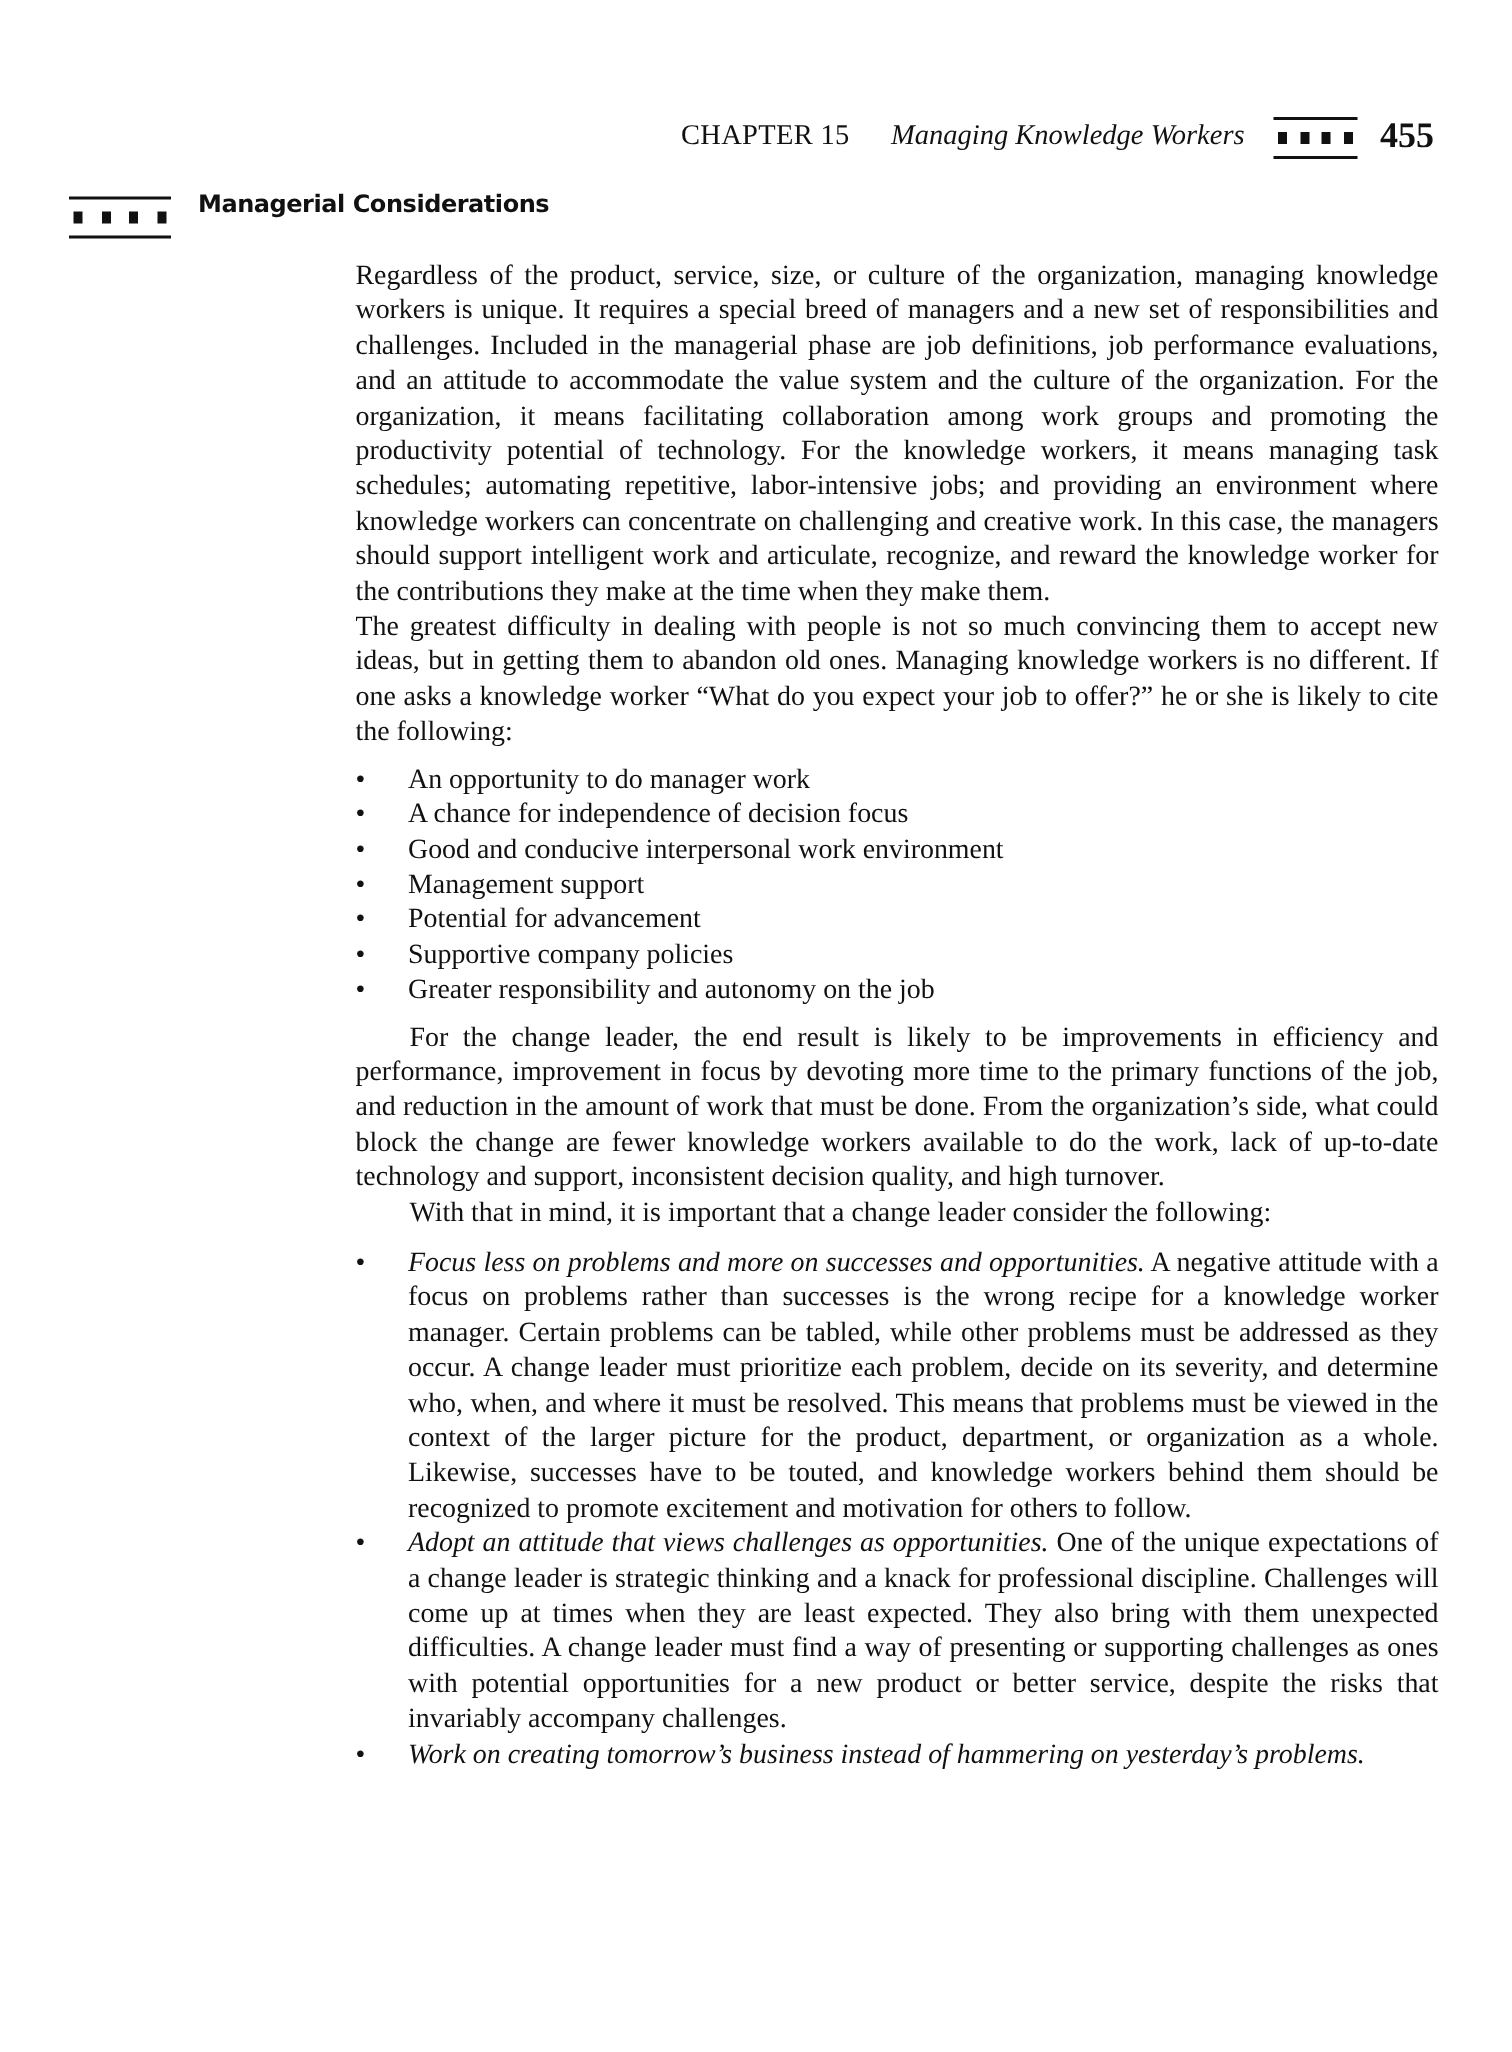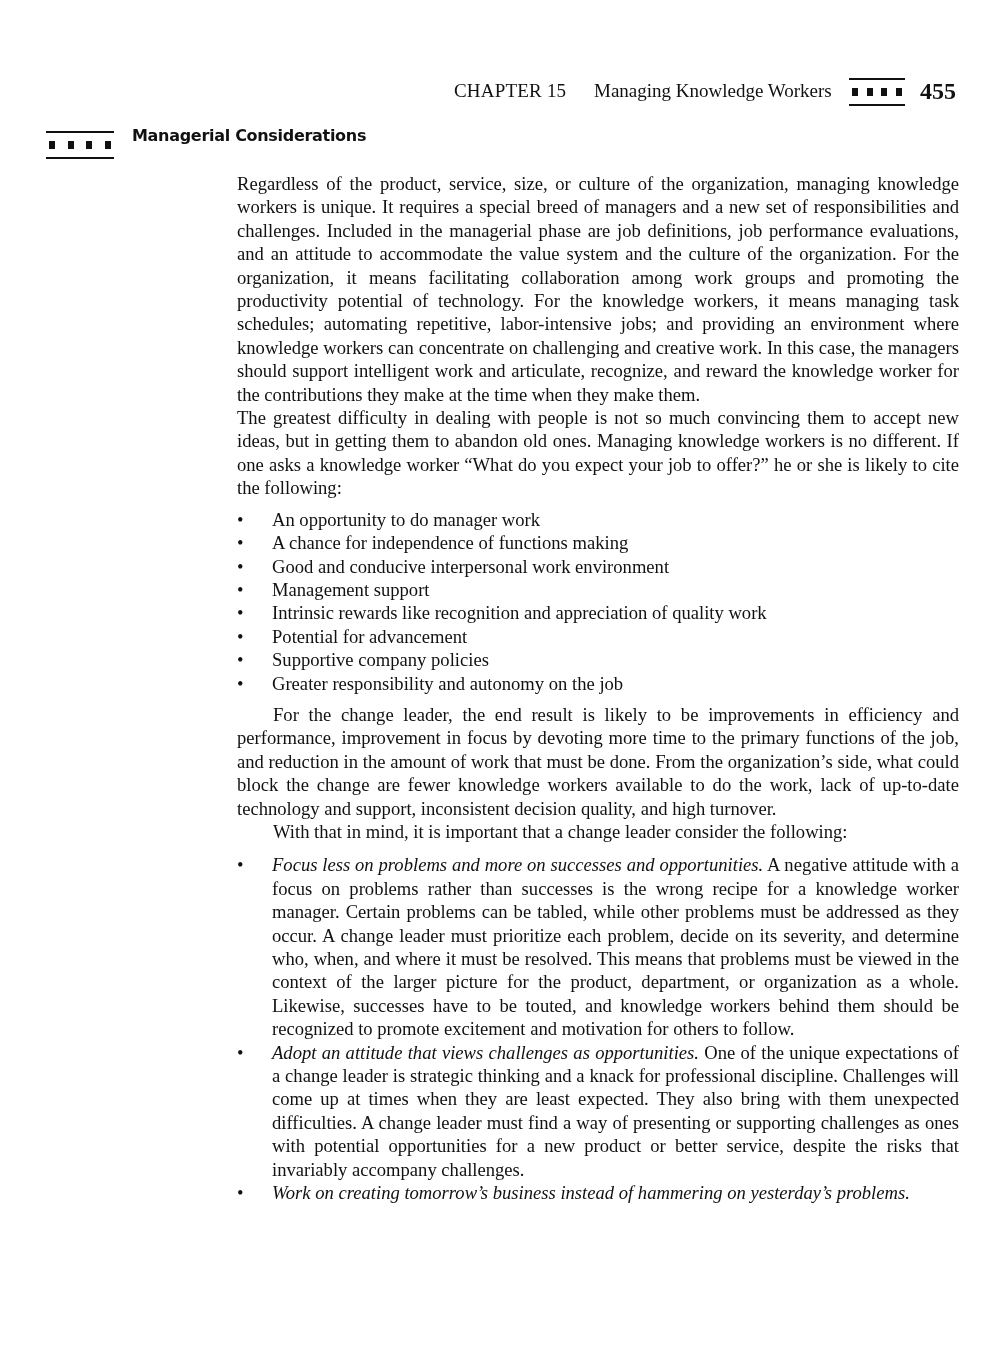--- a/index.html
+++ b/index.html
@@ -2,21 +2,21 @@
 <html><head>
   <meta charset="utf-8">
   <style>
     html, body { margin: 0; padding: 0; background: #ffffff; }
     body { width: 1008px; height: 1368px; position: relative; overflow: hidden; color: #111; }
     .page { position: absolute; left: 0; top: 0; width: 1008px; height: 1368px; }
 
     .running-head { position: absolute; top: 78px; left: 454px; width: 510px; height: 34px;
       font-family: "Liberation Serif", serif; }
     .rh-chapter { position: absolute; left: 0; top: 2px; font-size: 19px; letter-spacing: 0.2px; }
-    .rh-title { position: absolute; left: 140px; top: 2px; font-size: 19px; }
+    .rh-title { position: absolute; left: 140px; top: 2px; font-size: 19px; font-style: italic; }
     .rh-ornament { position: absolute; left: 395px; top: 0px; width: 56px; height: 28px; }
     .rh-page { position: absolute; left: 466px; top: 0px; font-size: 24px; font-weight: bold; }
 
     .ornament { border-top: 2px solid #111; border-bottom: 2px solid #111; box-sizing: border-box;
       display: flex; align-items: center; justify-content: space-between; padding: 0 3px; }
     .ornament .sq { width: 6px; height: 8px; background: #111; }
 
     .section-head { position: absolute; top: 128px; left: 46px; height: 34px; }
     .sh-ornament { position: absolute; left: 0; top: 3px; width: 68px; height: 28px; }
     .sh-title { position: absolute; left: 86px; top: -2px; white-space: nowrap;
@@ -64,24 +64,23 @@
   </div>
 
   <div class="body">
     <p>Regardless of the product, service, size, or culture of the organization, managing knowledge workers is unique. It requires a special breed of managers and a new set of responsibilities and challenges. Included in the managerial phase are job definitions, job performance evaluations, and an attitude to accommodate the value system and the culture of the organization. For the organization, it means facilitating collaboration among work groups and promoting the productivity potential of technology. For the knowledge workers, it means managing task schedules; automating repetitive, labor-intensive jobs; and providing an environment where knowledge workers can concentrate on challenging and creative work. In this case, the managers should support intelligent work and articulate, recognize, and reward the knowledge worker for the contributions they make at the time when they make them.</p>
 
 
     <p>The greatest difficulty in dealing with people is not so much convincing them to accept new ideas, but in getting them to abandon old ones. Managing knowledge workers is no different. If one asks a knowledge worker “What do you expect your job to offer?” he or she is likely to cite the following:</p>
 
     <ul class="bullets tight">
       <li>An opportunity to do manager work</li>
-      <li>A chance for independence of functions making</li>
+      <li>A chance for independence of decision focus</li>
       <li>Good and conducive interpersonal work environment</li>
       <li>Management support</li>
-      <li>Intrinsic rewards like recognition and appreciation of quality work</li>
       <li>Potential for advancement</li>
       <li>Supportive company policies</li>
       <li>Greater responsibility and autonomy on the job</li>
     </ul>
 
     <p class="indent">For the change leader, the end result is likely to be improvements in efficiency and performance, improvement in focus by devoting more time to the primary functions of the job, and reduction in the amount of work that must be done. From the organization’s side, what could block the change are fewer knowledge workers available to do the work, lack of up-to-date technology and support, inconsistent decision quality, and high turnover.</p>
     <p class="indent">With that in mind, it is important that a change leader consider the following:</p>
 
     <ul class="bullets long">
       <li><span class="em">Focus less on problems and more on successes and opportunities.</span><span> A negative attitude with a focus on problems rather than successes is the wrong recipe for a knowledge worker manager. Certain problems can be tabled, while other problems must be addressed as they occur. A change leader must prioritize each problem, decide on its severity, and determine who, when, and where it must be resolved. This means that problems must be viewed in the context of the larger picture for the product, department, or organization as a whole. Likewise, successes have to be touted, and knowledge workers behind them should be recognized to promote excitement and motivation for others to follow.</span></li>

